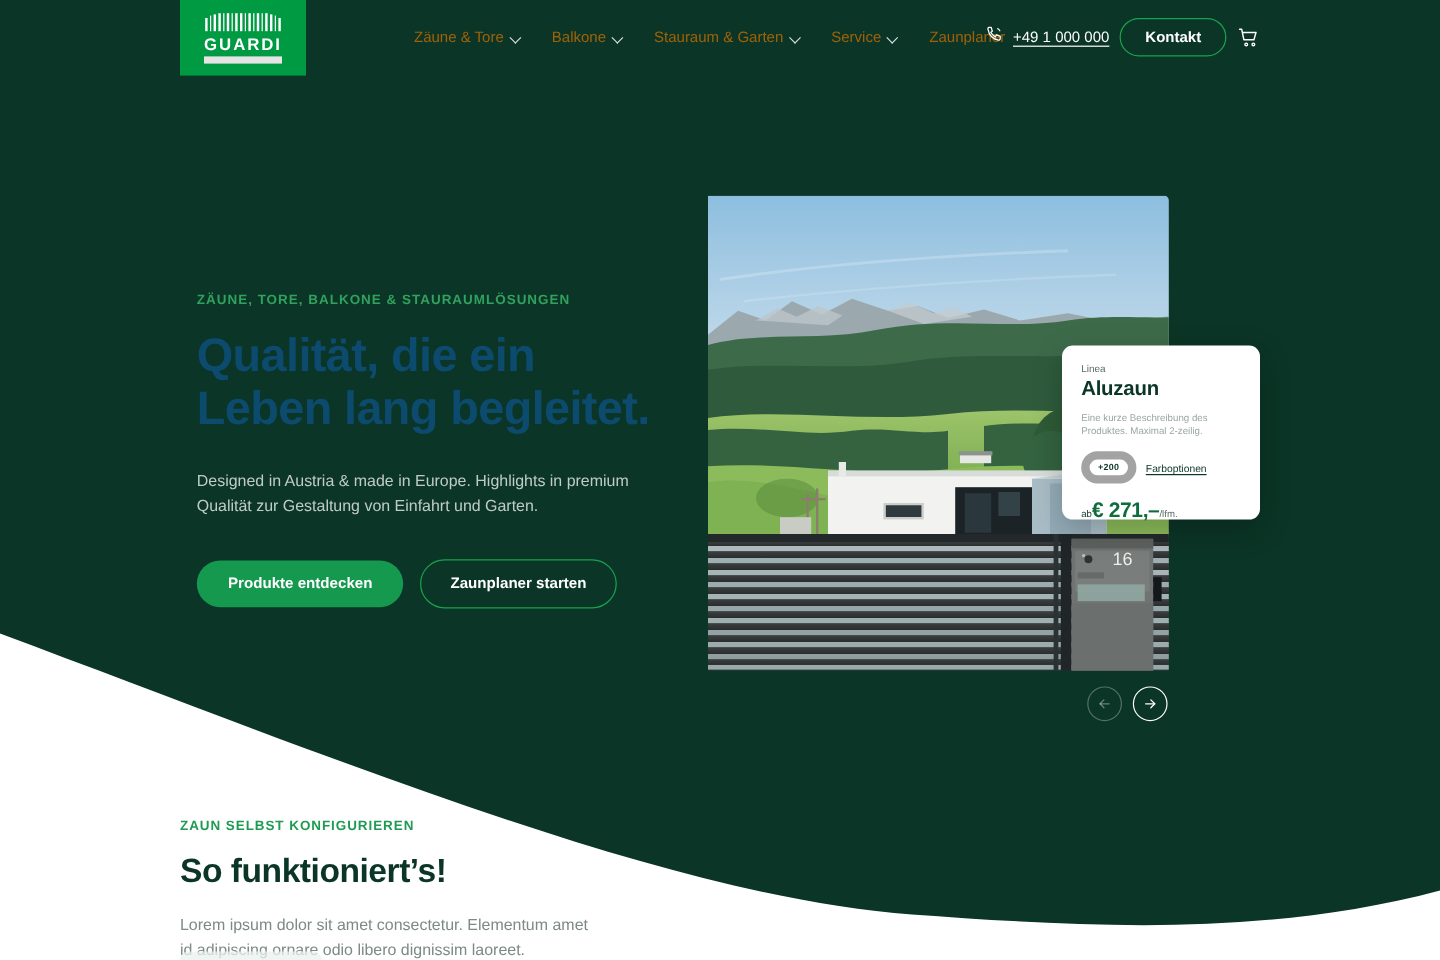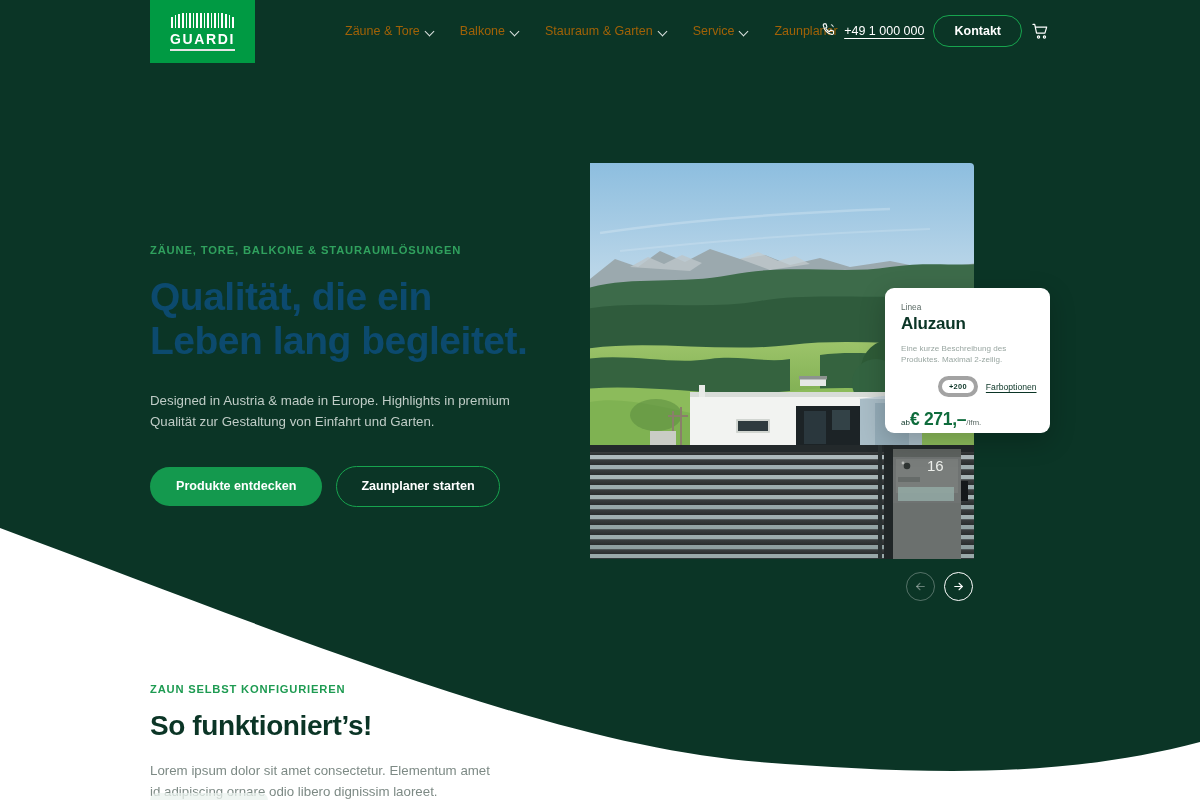--- a/index.html
+++ b/index.html
@@ -38,21 +38,21 @@
   .logo-bars {
     display: flex; gap: 2px; align-items: flex-end; height: 15px;
     margin-bottom: 4px;
   }
   .logo-bars i {
     display: block; width: 1.6px; background: #ffffff; border-radius: 0;
   }
   .logo-word {
     color: #ffffff; font-size: 14px; font-weight: 700;
     letter-spacing: 1.6px; line-height: 1;
-    border-bottom: 2px solid #e5e5e5; padding-bottom: 3px;
+    border-bottom: 6px solid #e5e5e5; padding-bottom: 3px;
   }
 
   .nav {
     position: absolute; left: 345px; top: 0; height: 62px;
     display: flex; align-items: center; gap: 25px;
   }
   .nav-item {
     display: flex; align-items: center; gap: 6px;
     color: #a16207; font-size: 12.5px; font-weight: 400;
     cursor: pointer; white-space: nowrap;
@@ -82,21 +82,21 @@
   .btn-kontakt {
     border: 1.3px solid #17A44E; border-radius: 999px;
     color: #ffffff; font-size: 12.5px; font-weight: 700;
     padding: 9px 20px; background: transparent; cursor: pointer;
     line-height: 1;
   }
   .cart { cursor: pointer; display: flex; align-items: center; }
 
   
   .hero-left {
-    position: absolute; left: 150px; top: 244px; width: 420px; z-index: 20;
+    position: absolute; left: 164px; top: 244px; width: 420px; z-index: 20;
   }
   .eyebrow {
     color: #30A15E; font-size: 11.2px; font-weight: 600;
     letter-spacing: .85px; text-transform: uppercase;
     margin-bottom: 19px;
   }
   .h1 {
     color: #0c4a6e; font-size: 39px; font-weight: 700;
     line-height: 1.14; letter-spacing: -.5px;
     margin-bottom: 26px;
@@ -137,23 +137,23 @@
   .prod-line { color: #5C6B66; font-size: 8.3px; margin-bottom: 2px; }
   .prod-title {
     color: #0B3526; font-size: 17px; font-weight: 700; letter-spacing: -.2px;
     margin-bottom: 9px;
   }
   .prod-desc {
     color: #9AA7A2; font-size: 8.1px; line-height: 1.42; margin-bottom: 10px;
   }
   .prod-opts { display: flex; align-items: center; gap: 8px; margin-bottom: 12px; }
   .badge {
-    border: 4px solid #a3a3a3; border-radius: 999px;
+    border: 7px solid #a3a3a3; border-radius: 999px;
     color: #0B3526; font-size: 7.4px; font-weight: 700;
-    padding: 3px 7px; line-height: 1; letter-spacing: .3px; margin-left: 37px;
+    padding: 3px 7px; line-height: 1; letter-spacing: .3px;
   }
   .opt-link {
     color: #0B3526; font-size: 8.6px; text-decoration: underline;
     text-underline-offset: 2px; cursor: pointer;
   }
   .price-row { display: flex; align-items: baseline; gap: 0; }
   .price-ab { color: #0B3526; font-size: 8px; }
   .price-main { color: #0F6C3C; font-size: 17.5px; font-weight: 700; letter-spacing: -.3px; }
   .price-unit { color: #5C6B66; font-size: 8px; }
 

